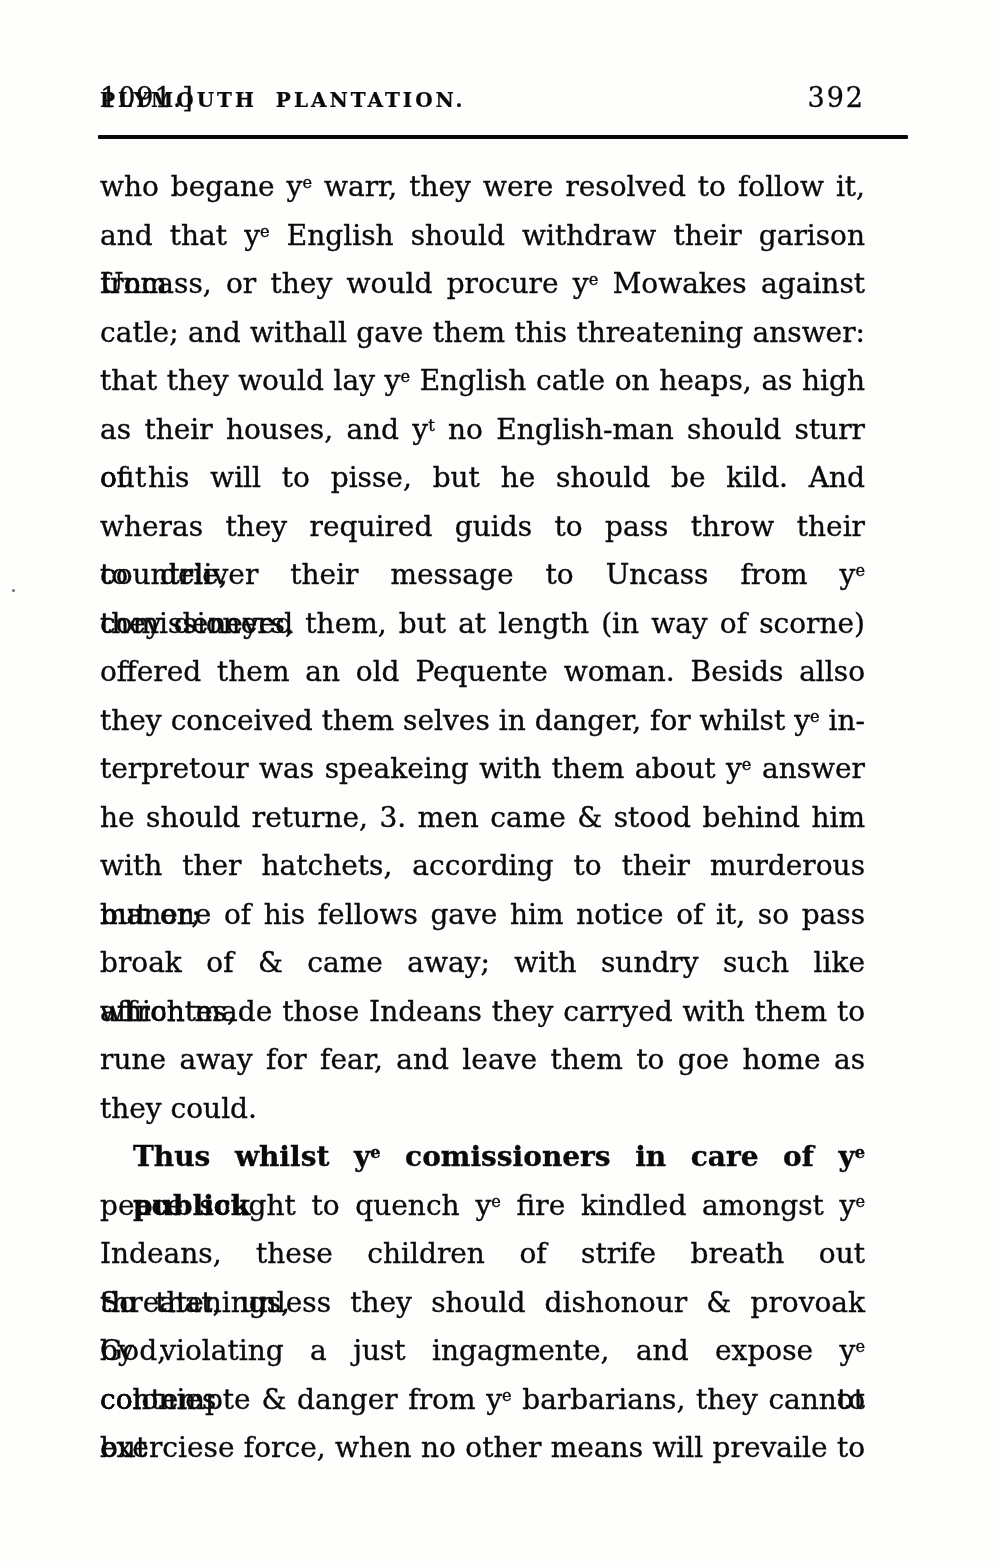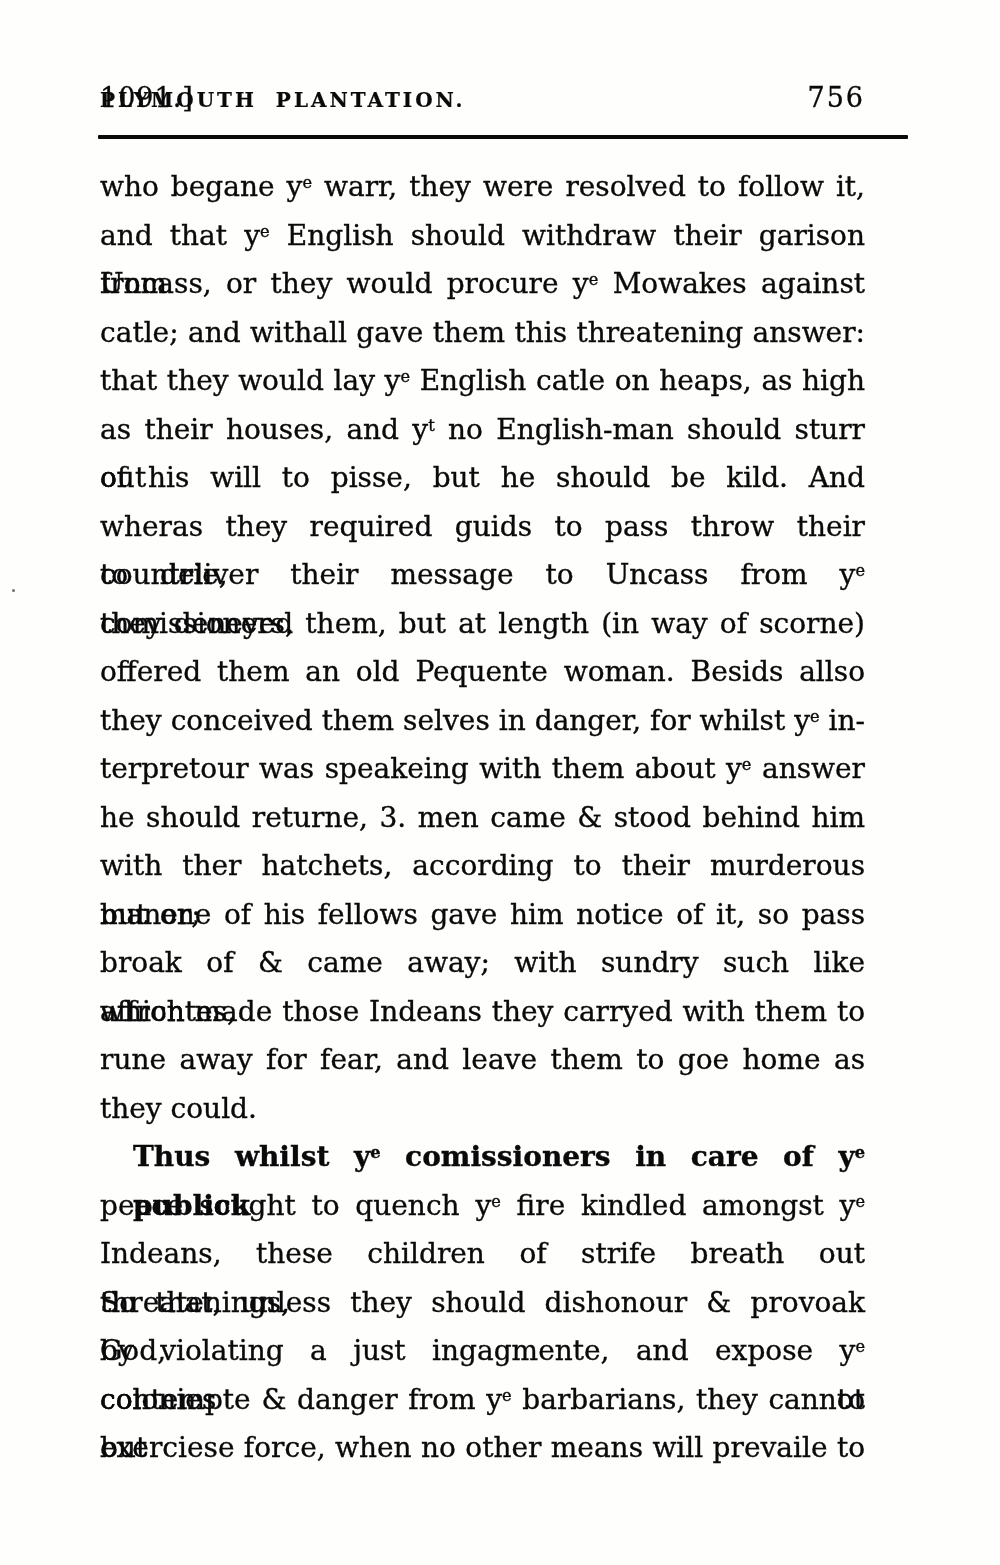--- a/index.html
+++ b/index.html
@@ -105,21 +105,21 @@
 </style>
 </head>
 <body>
 
 <div class="page">
 
   <span class="header-year">1091.]</span>
 
   <span class="header-title">PLYMOUTH PLANTATION.</span>
 
-  <span class="header-pagenum">756</span>
+  <span class="header-pagenum">392</span>
 
   <div class="header-rule"></div>
 
   <div class="body-text">
       <div class="text-line">who begane y<sup>e</sup> warr, they were resolved to follow it,</div>
       <div class="text-line">and that y<sup>e</sup> English should withdraw their garison from</div>
       <div class="text-line">Uncass, or they would procure y<sup>e</sup> Mowakes against</div>
       <div class="text-line">catle; and withall gave them this threatening answer:</div>
       <div class="text-line">that they would lay y<sup>e</sup> English catle on heaps, as high</div>
       <div class="text-line">as their houses, and y<sup>t</sup> no English-man should sturr out</div>

